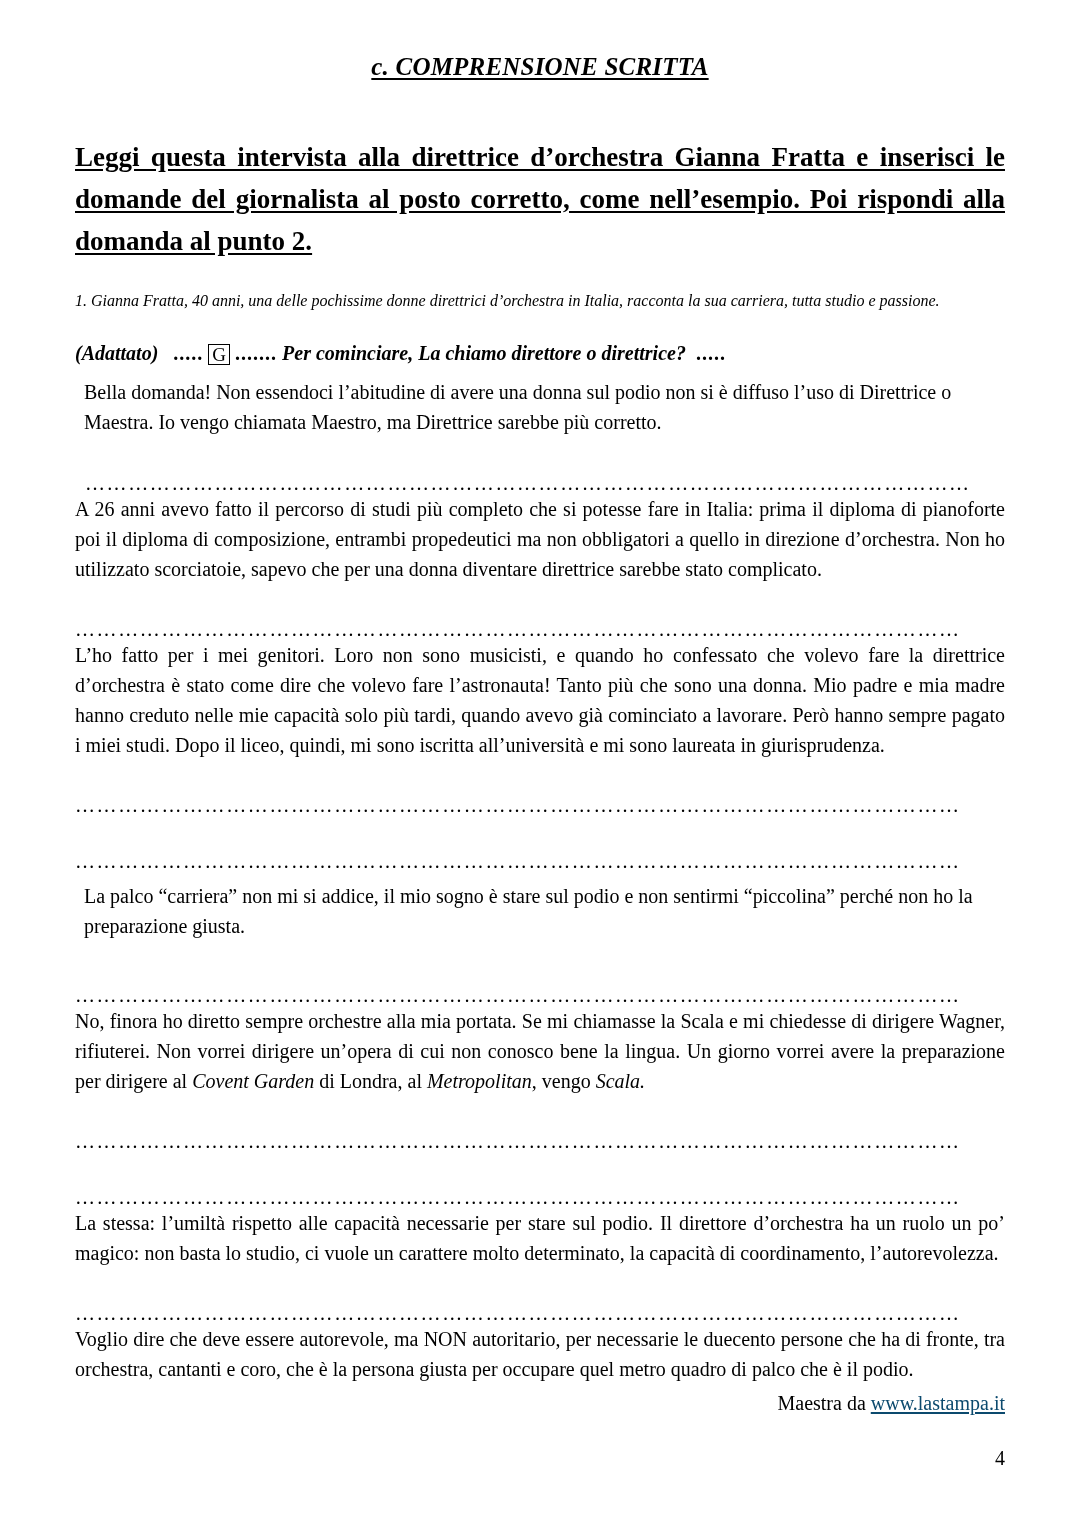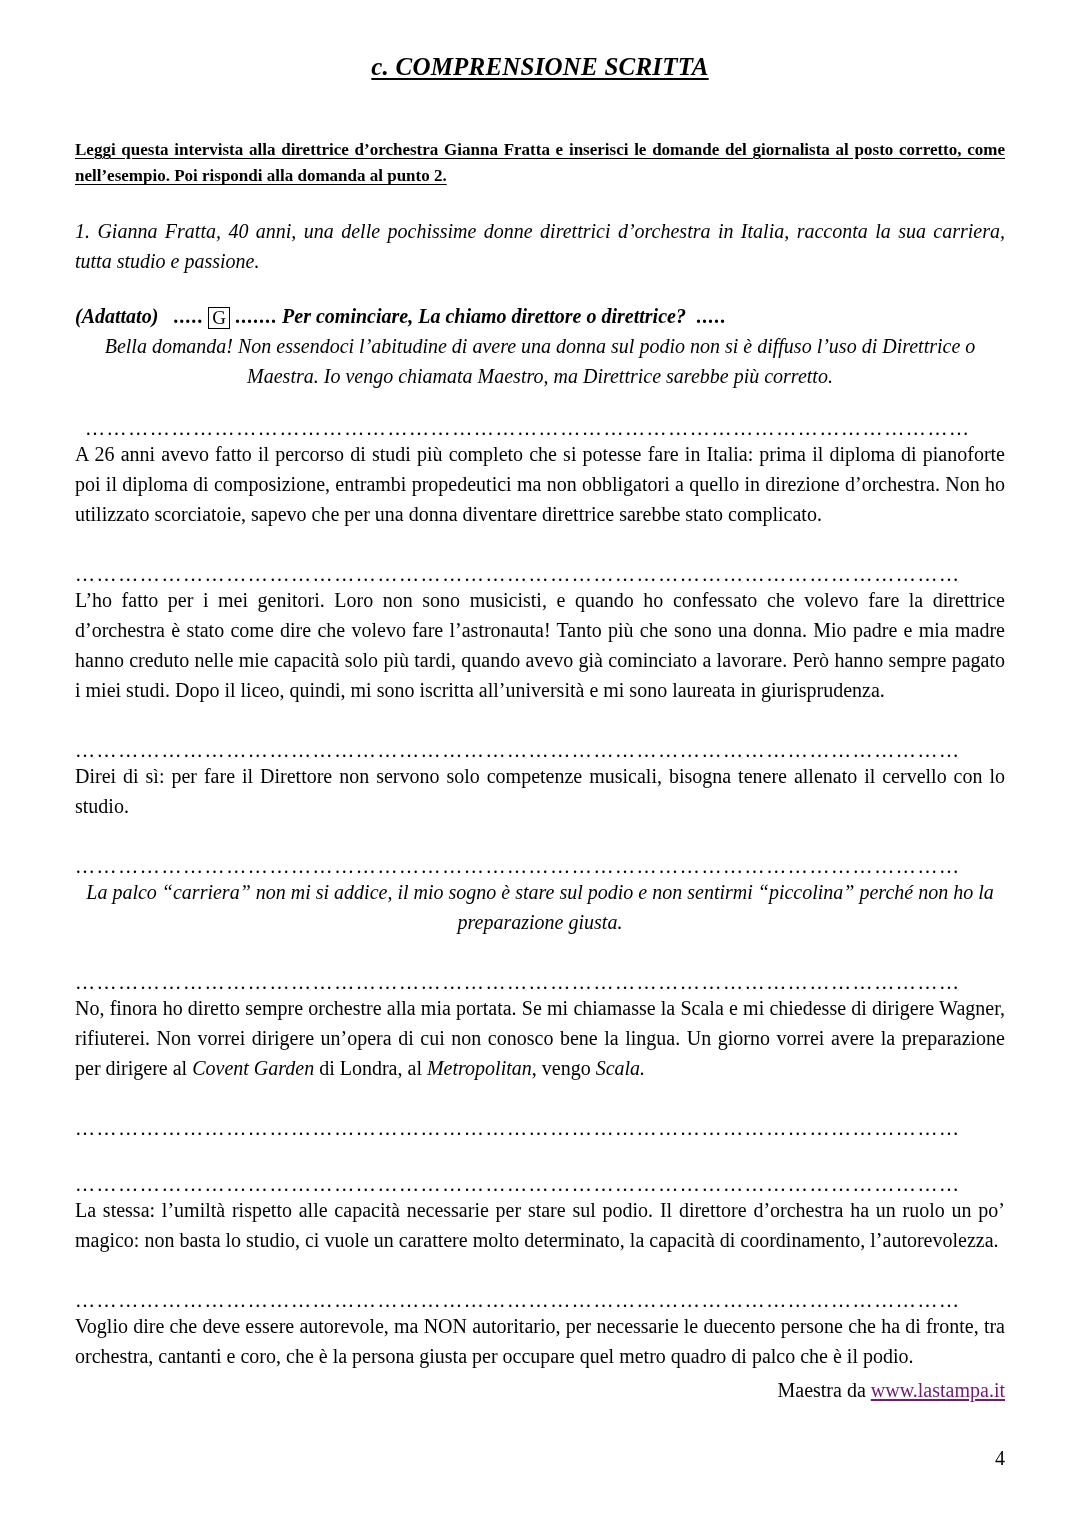--- a/index.html
+++ b/index.html
@@ -33,32 +33,32 @@
     line-height: 1.2;
   }
   .doc-title span {
     text-decoration: underline;
     text-underline-offset: 3px;
   }
 
   
   .instruction {
     margin-top: 55px;
-    font-size: 17px;
+    font-size: 27px;
     font-weight: bold;
     text-align: justify;
     text-decoration: underline;
     text-underline-offset: 3px;
     line-height: 1.55;
   }
 
   
   .intro {
     margin-top: 26px;
-    font-size: 20px;
+    font-size: 16px;
     font-style: italic;
     text-align: justify;
     line-height: 1.5;
   }
 
   
   .example-line {
     margin-top: 26px;
     font-size: 20px;
     line-height: 1.45;
@@ -85,24 +85,23 @@
     top: 1px;
   }
   .example-question {
     font-weight: bold;
     font-style: italic;
   }
 
   
   .answer-left {
     font-size: 20px;
-    text-align: center;
-    line-height: 1.5;
-    margin: 0;
-    font-style: italic;
+    text-align: left;
+    line-height: 1.5;
+    margin: 9px;
   }
   .answer {
     font-size: 20px;
     text-align: justify;
     line-height: 1.5;
     margin: 0;
   }
 
   
   .blank-line {
@@ -120,21 +119,21 @@
   .gap-md { height: 26px; }
 
   
   .source {
     margin-top: 4px;
     font-size: 20px;
     text-align: right;
     line-height: 1.5;
   }
   .source a, .source .link {
-    color: #701a75;
+    color: #0c4a6e;
     text-decoration: underline;
     text-underline-offset: 2px;
   }
   .page-number {
     position: absolute;
     right: 75px;
     bottom: 58px;
     font-size: 20px;
     text-align: right;
   }
@@ -168,21 +167,20 @@
   <div class="answer">A 26 anni avevo fatto il percorso di studi più completo che si potesse fare in Italia: prima il diploma di pianoforte poi il diploma di composizione, entrambi propedeutici ma non obbligatori a quello in direzione d’orchestra. Non ho utilizzato scorciatoie, sapevo che per una donna diventare direttrice sarebbe stato complicato.</div>
 
   <div class="gap-lg"></div>
 
   <div class="blank-line">……………………………………………………………………………………………………………</div>
   <div class="answer">L’ho fatto per i mei genitori. Loro non sono musicisti, e quando ho confessato che volevo fare la direttrice d’orchestra è stato come dire che volevo fare l’astronauta! Tanto più che sono una donna. Mio padre e mia madre hanno creduto nelle mie capacità solo più tardi, quando  avevo già cominciato a lavorare. Però hanno sempre pagato i miei studi. Dopo il liceo, quindi, mi sono iscritta all’università e mi sono laureata in giurisprudenza.</div>
 
   <div class="gap-lg"></div>
 
   <div class="blank-line">……………………………………………………………………………………………………………</div>
-  <div class="answer">Direi di sì: per fare il Direttore non servono solo competenze musicali, bisogna tenere allenato il cervello con lo studio.</div>
 
   <div class="gap-lg"></div>
 
   <div class="blank-line">……………………………………………………………………………………………………………</div>
   <div class="answer-left">La palco “carriera” non mi si addice, il mio sogno è stare sul podio e non sentirmi “piccolina” perché non ho la preparazione giusta.</div>
 
   <div class="gap-lg"></div>
 
   <div class="blank-line">……………………………………………………………………………………………………………</div>
   <div class="answer"><span>No, finora ho diretto sempre orchestre alla mia portata. Se mi chiamasse la Scala e mi chiedesse di dirigere Wagner, rifiuterei. Non vorrei dirigere un’opera di cui non conosco bene la lingua. Un giorno vorrei avere la preparazione per dirigere al </span><em>Covent Garden</em><span> di Londra, al </span><em>Metropolitan</em><span>, vengo </span><em>Scala.</em></div>

